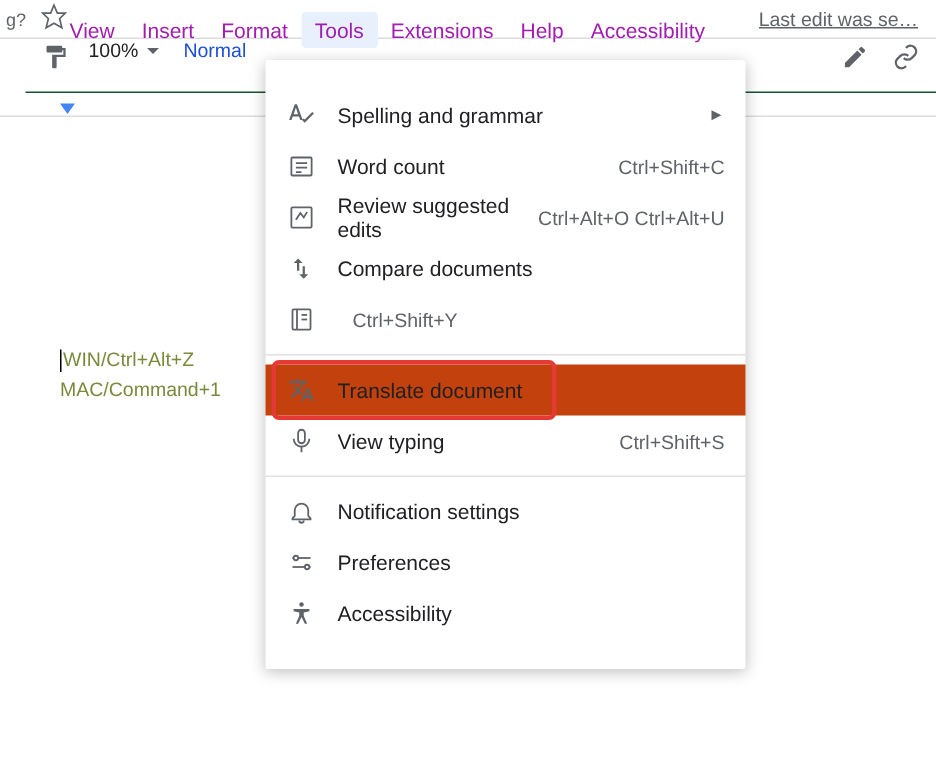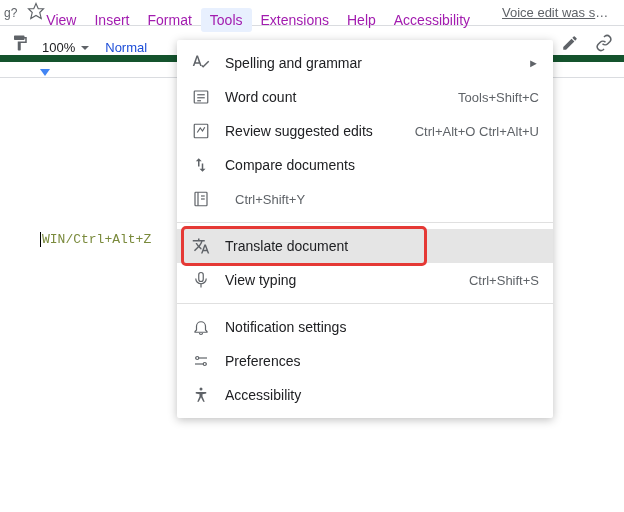--- a/index.html
+++ b/index.html
@@ -6,39 +6,39 @@
   body { font-family: Arial, sans-serif; font-size: 13px; color: #202124; background: #fff; width: 624px; height: 512px; overflow: hidden; position: relative; }
   
   .topbar { display: flex; align-items: center; height: 26px; padding: 0 4px; gap: 0; border-bottom: 1px solid #dadce0; }
   .topbar-left { font-size: 12px; color: #5f6368; padding: 0 4px 0 0; }
   .star-icon { display: inline-block; width: 16px; color: #5f6368; padding: 0 6px; }
   .menu-items { display: flex; align-items: center; }
   .menu-item { padding: 4px 9px; font-size: 14px; color: #a21caf; cursor: pointer; margin-top: 15px; }
   .menu-item.active { background: #e8f0fe; border-radius: 3px; text-align: center; }
   .last-edit { margin-left: auto; margin-right: 8px; font-size: 13px; color: #5f6368; text-decoration: underline; cursor: pointer; white-space: nowrap; overflow: hidden; text-overflow: ellipsis; max-width: 110px; }
   
-  .toolbar { display: flex; align-items: flex-end; height: 36px; padding: 0 8px; border-bottom: 7px solid #14532d; gap: 6px; }
+  .toolbar { display: flex; align-items: flex-start; height: 36px; padding: 0 8px; border-bottom: 1px solid #14532d; gap: 6px; margin-left: 17px; }
   .tb-btn { display: flex; align-items: center; justify-content: center; min-width: 24px; height: 24px; color: #5f6368; cursor: pointer; }
   .tb-zoom { display: flex; align-items: center; font-size: 13px; color: #202124; padding: 0 4px; cursor: pointer; min-width: 54px; }
   .tb-style { display: flex; align-items: center; font-size: 13px; color: #1d4ed8; padding: 0 6px; cursor: pointer; min-width: 56px; }
   .tb-caret { border-left: 4px solid transparent; border-right: 4px solid transparent; border-top: 4px solid #5f6368; margin-left: 6px; }
   .toolbar-right { margin-left: auto; display: flex; gap: 10px; align-items: center; }
   
   .ruler { height: 16px; background: #fff; border-bottom: 1px solid #dadce0; position: relative; }
   .ruler::before { content: ''; position: absolute; left: 40px; top: 7px; width: 0; height: 0; border-left: 5px solid transparent; border-right: 5px solid transparent; border-top: 7px solid #4285f4; }
   
   .page { position: absolute; left: 0; top: 80px; right: 0; bottom: 0; background: #fff; }
   .doc-text { position: absolute; left: 40px; top: 150px; font-size: 13px; line-height: 20px; }
-  .doc-line1 { color: #7a8a3c; font-family: Liberation Mono, monospace; }
+  .doc-line1 { color: #7a8a3c; }
   .doc-line1 .cursor { border-left: 1px solid #000; display: inline-block; height: 15px; vertical-align: middle; margin-right: 1px; }
   .doc-line2 { color: #7a8a3c; }
   
-  .dropdown { position: absolute; left: 177px; top: 40px; width: 376px; background: #fff; box-shadow: 0 2px 10px rgba(0,0,0,0.25); border-radius: 2px; padding: 6px 0; z-index: 10; }
+  .dropdown { position: absolute; left: 177px; top: 40px; width: 320px; background: #fff; box-shadow: 0 2px 10px rgba(0,0,0,0.25); border-radius: 2px; padding: 20px 0; z-index: 10; }
   .dd-item { display: flex; align-items: center; height: 34px; padding: 0 14px; cursor: pointer; font-size: 14px; color: #202124; position: relative; }
-  .dd-item.highlighted { background: #e5e5e5; }
+  .dd-item.highlighted { background: #c2410c; }
   .dd-icon { width: 20px; height: 20px; margin-right: 14px; display: flex; align-items: center; justify-content: center; color: #5f6368; flex-shrink: 0; }
   .dd-label { flex: 1; }
   .dd-shortcut { font-size: 13px; color: #5f6368; margin-left: 10px; }
   .dd-submenu { color: #5f6368; font-size: 11px; margin-left: 8px; }
   .dd-divider { height: 1px; background: #e0e0e0; margin: 6px 0; }
   .red-box { position: absolute; border: 3px solid #e53935; border-radius: 5px; pointer-events: none; }
   
   svg { width: 18px; height: 18px; }
 </style>
 </head>
@@ -53,21 +53,21 @@
   </span>
   <div class="menu-items" id="menu-items">
       <div class="menu-item">View</div>
       <div class="menu-item">Insert</div>
       <div class="menu-item">Format</div>
       <div class="menu-item active">Tools</div>
       <div class="menu-item">Extensions</div>
       <div class="menu-item">Help</div>
       <div class="menu-item">Accessibility</div>
     </div>
-  <a class="last-edit">Voice edit was se…</a>
+  <a class="last-edit">Last edit was se…</a>
 </div>
 
 <div class="toolbar">
   <div class="tb-btn">
     <svg viewBox="0 0 24 24" fill="currentColor">
         <path d="M18 4V3a1 1 0 0 0-1-1H5a1 1 0 0 0-1 1v4a1 1 0 0 0 1 1h12a1 1 0 0 0 1-1V6h1v4H9v11a1 1 0 0 0 1 1h2a1 1 0 0 0 1-1v-9h8V4h-3z"></path>
       </svg>
   </div>
   <div class="tb-zoom">
     <span>100%</span>
@@ -89,20 +89,21 @@
         </svg>
     </div>
   </div>
 </div>
 
 <div class="ruler"></div>
 
 <div class="page">
   <div class="doc-text">
     <div class="doc-line1"><span class="cursor"></span><span>WIN/Ctrl+Alt+Z</span></div>
+    <div class="doc-line2">MAC/Command+1</div>
   </div>
 </div>
 
 <div class="dropdown" id="dropdown">
     <div class="dd-item">
       <span class="dd-icon">
         <svg viewBox="0 0 24 24" fill="currentColor">
           <path d="M12.45 16l2.4 2.4L23 10.25l-1.4-1.4-6.75 6.75-1-1L12.45 16zM6 2l-5 14h2.1l1.1-3.1h5.6L10.9 16H13L8 2H6zm-.9 8.9L7 4.8l1.9 6.1H5.1z"></path>
         </svg>
       </span>
@@ -112,21 +113,21 @@
     <div class="dd-item">
       <span class="dd-icon">
         <svg viewBox="0 0 24 24" fill="none" stroke="currentColor" stroke-width="1.6">
           <rect x="3" y="4" width="18" height="16" rx="1"></rect>
           <line x1="7" y1="9" x2="17" y2="9"></line>
           <line x1="7" y1="13" x2="17" y2="13"></line>
           <line x1="7" y1="17" x2="12" y2="17"></line>
         </svg>
       </span>
       <span class="dd-label">Word count</span>
-      <span class="dd-shortcut">Tools+Shift+C</span>
+      <span class="dd-shortcut">Ctrl+Shift+C</span>
     </div>
     <div class="dd-item">
       <span class="dd-icon">
         <svg viewBox="0 0 24 24" fill="none" stroke="currentColor" stroke-width="1.6">
           <rect x="3" y="3" width="18" height="18" rx="1"></rect>
           <polyline points="7,14 11,8 14,12 17,7"></polyline>
         </svg>
       </span>
       <span class="dd-label">Review suggested edits</span>
       <span class="dd-shortcut">Ctrl+Alt+O Ctrl+Alt+U</span>

